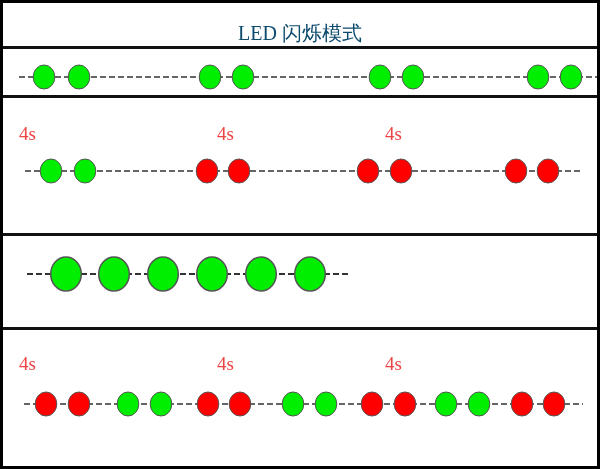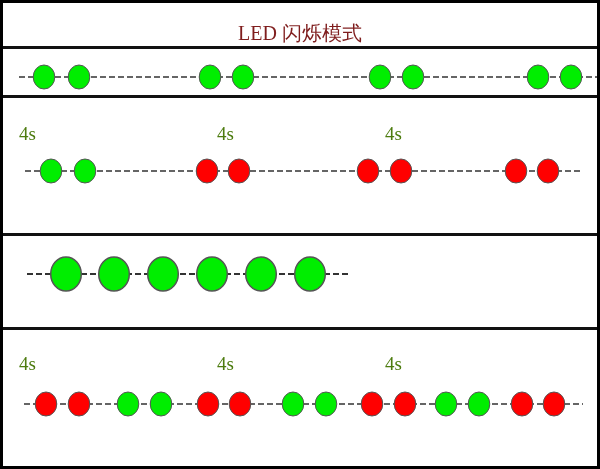--- a/index.html
+++ b/index.html
@@ -1,19 +1,19 @@
 <!DOCTYPE html>
 <html><head>
 <meta charset="utf-8">
 <style>
   html,body{margin:0;padding:0;background:#fff;}
   .frame{position:relative;width:600px;height:469px;box-sizing:border-box;border:3px solid #000;background:#fff;overflow:hidden;font-family:"Liberation Serif","DejaVu Serif",serif;}
   .divider{position:absolute;left:0;right:0;height:3px;background:#111;}
-  .title{position:absolute;left:0;right:0;top:17px;text-align:center;font-size:20px;color:#7f1d1d;}
-  .label{position:absolute;font-size:19px;color:#4d7c0f;}
+  .title{position:absolute;left:0;right:0;top:17px;text-align:center;font-size:20px;color:#0c4a6e;}
+  .label{position:absolute;font-size:19px;color:#ef4444;}
   svg{position:absolute;left:0;top:0;}
 </style>
 </head>
 <body>
 
 <div class="frame">
   <div class="title">LED 闪烁模式</div>
   <div id="dividers">
       <div class="divider" style="top: 43px;"></div>
       <div class="divider" style="top: 92px;"></div>

